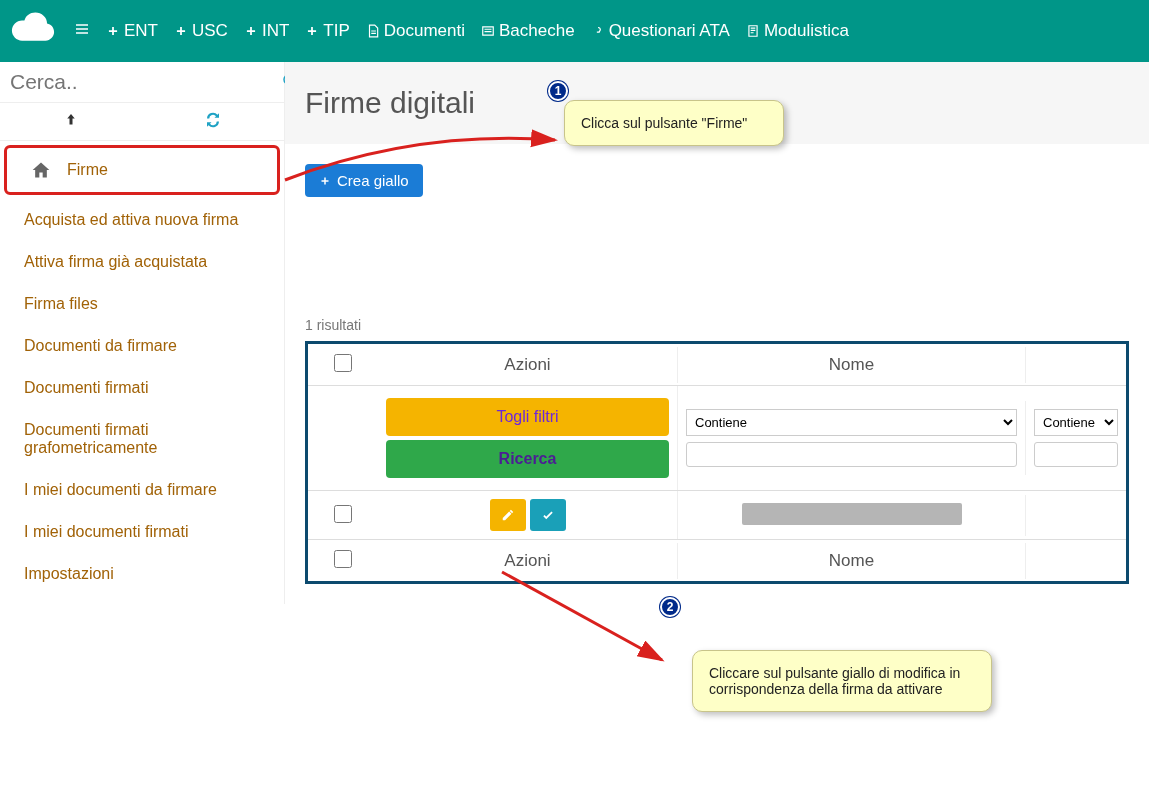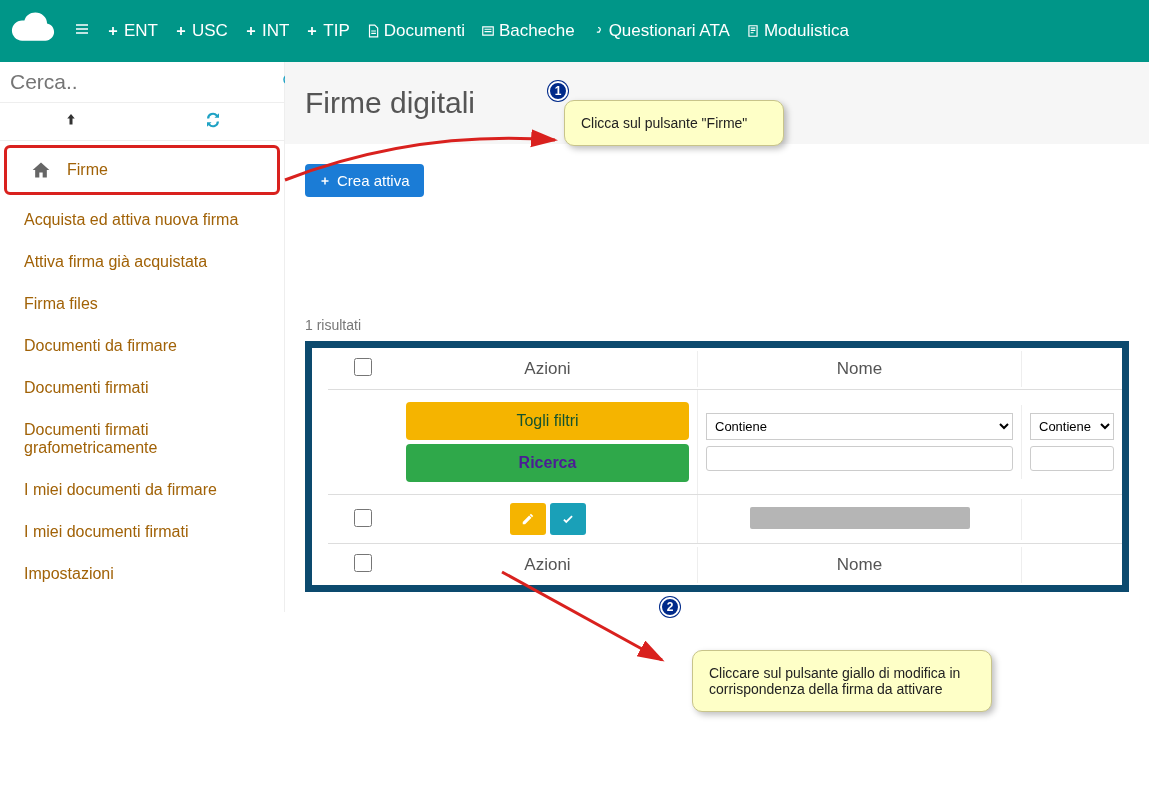--- a/index.html
+++ b/index.html
@@ -28,26 +28,26 @@
 .nav-item.active { border: 3px solid #d9211e; border-radius: 6px; margin: 4px; display: flex; align-items: center; gap: 16px; }
 .nav-item.active svg { width: 20px; height: 20px; fill: #666; }
 
 .main { flex: 1; padding: 0; position: relative; }
 .page-header { background: #f6f6f6; padding: 24px 20px; }
 .page-title { font-size: 30px; font-weight: 400; color: #555; }
 .content { padding: 20px; }
 .btn { display: inline-flex; align-items: center; gap: 6px; padding: 8px 14px; border-radius: 4px; border: none; cursor: pointer; font-size: 15px; }
 .btn-primary { background: #1b7cd6; color: #fff; }
 .btn-primary svg { width: 12px; height: 12px; fill: #fff; }
-.btn-warning { background: #f5b400; color: #14532d; }
+.btn-warning { background: #f5b400; color: #6d28d9; }
 .btn-success { background: #2fa84a; color: #4c1d95; font-weight: bold; }
 .btn-block { display: block; width: 100%; text-align: center; padding: 10px 0; font-size: 16px; margin: 4px 0; }
 
 .results-label { margin-top: 120px; margin-bottom: 8px; color: #777; }
-.table-wrap { border: 7px solid #0c4a6e; padding-left: 16px; }
+.table-wrap { border: 3px solid #0c4a6e; }
 .thead, .trow, .tfoot, .filter-row { display: flex; align-items: center; border-bottom: 1px solid #ddd; }
 .tfoot { border-bottom: none; }
 .cell-check { width: 70px; text-align: center; padding: 10px; }
 .cell-check input { width: 18px; height: 18px; }
 .cell-actions { width: 300px; text-align: center; padding: 8px; border-right: 1px solid #eee; }
 .cell-name { flex: 1; text-align: center; padding: 8px; border-right: 1px solid #eee; }
 .cell-extra { width: 100px; padding: 8px; }
 .thead .cell-actions, .thead .cell-name, .tfoot .cell-actions, .tfoot .cell-name { font-size: 17px; color: #555; }
 .filter-select { width: 100%; padding: 4px; border: 1px solid #ccc; background: #fff; font-size: 13px; }
 .filter-input { width: 100%; padding: 4px; border: 1px solid #ccc; border-radius: 3px; }
@@ -168,21 +168,21 @@
 
   <div class="main">
     <div class="page-header">
       <h1 class="page-title">Firme digitali</h1>
     </div>
     <div class="content">
       <button class="btn btn-primary">
         <svg viewBox="0 0 24 24">
             <path d="M12 5v14M5 12h14" stroke="#fff" stroke-width="3"></path>
           </svg>
-        <span>Crea attiva</span>
+        <span>Crea giallo</span>
       </button>
 
       <div class="results-label">1 risultati</div>
 
       <div class="table-wrap">
         <div class="thead">
           <div class="cell-check"><input type="checkbox" style=""></div>
           <div class="cell-actions">Azioni</div>
           <div class="cell-name">Nome</div>
           <div class="cell-extra"></div>

